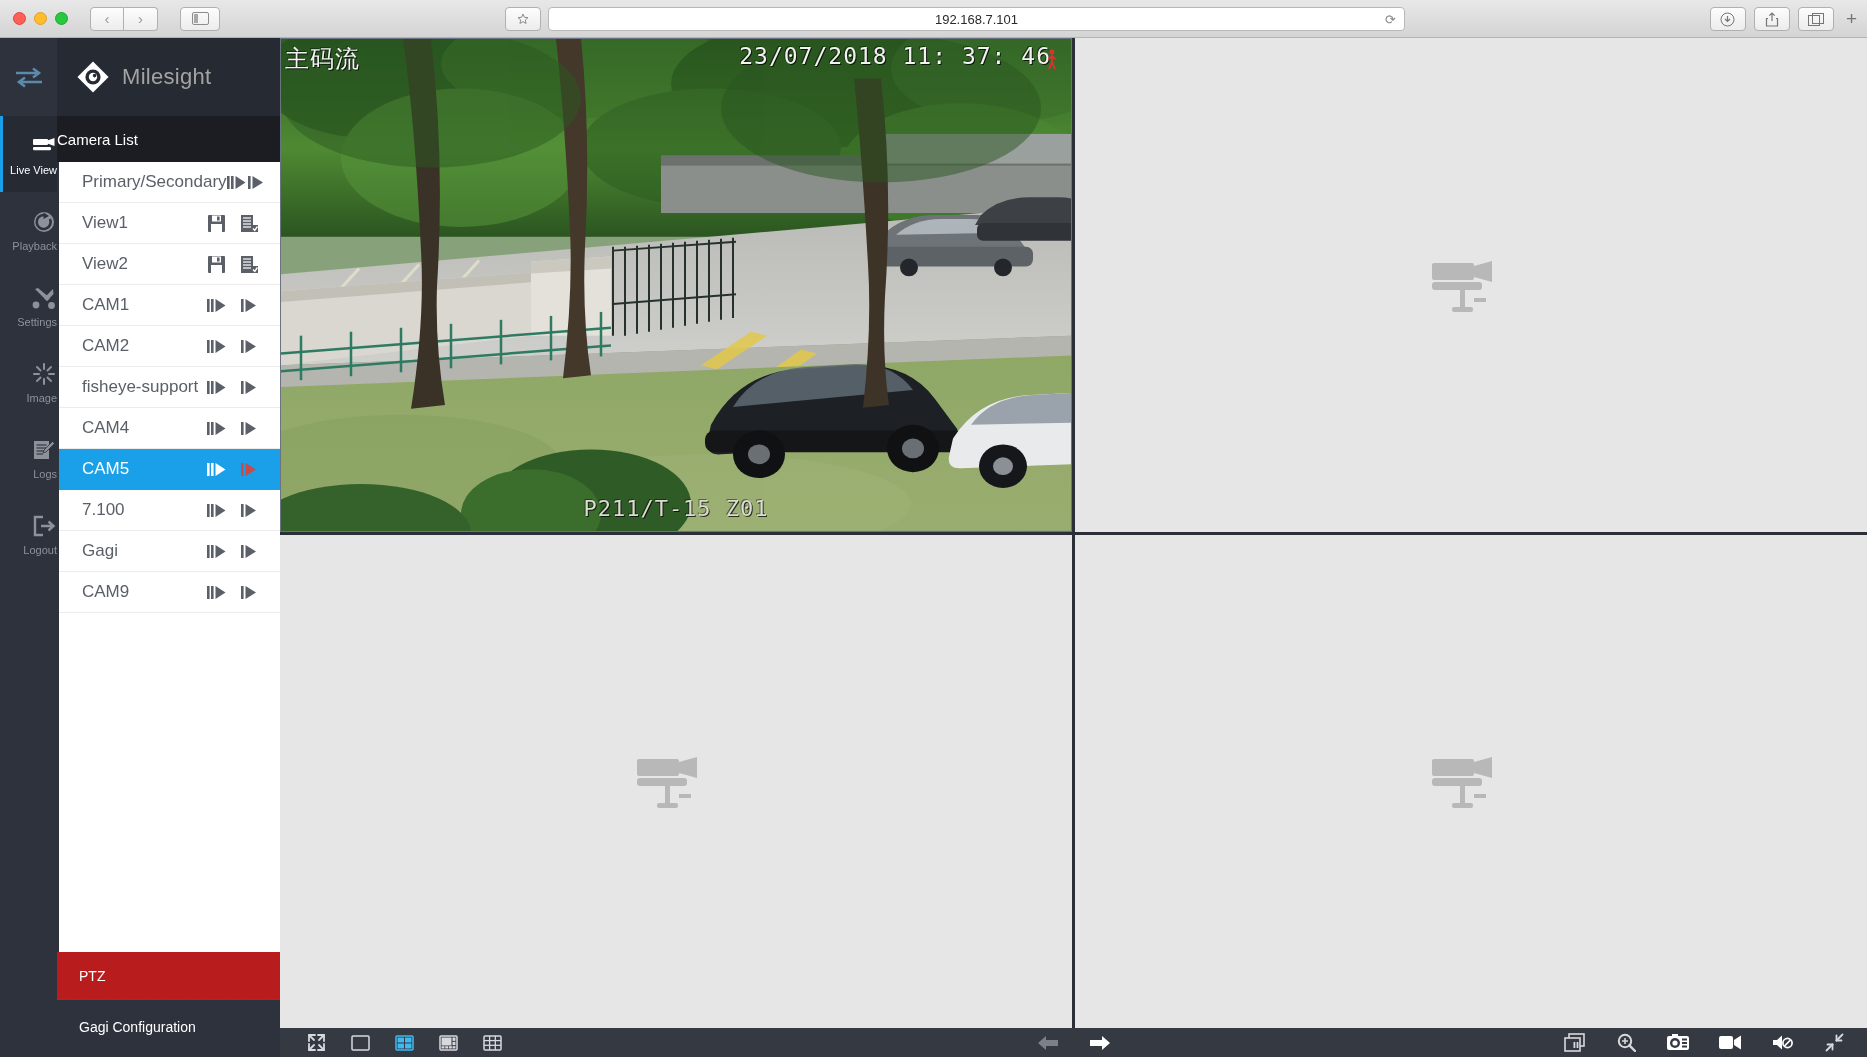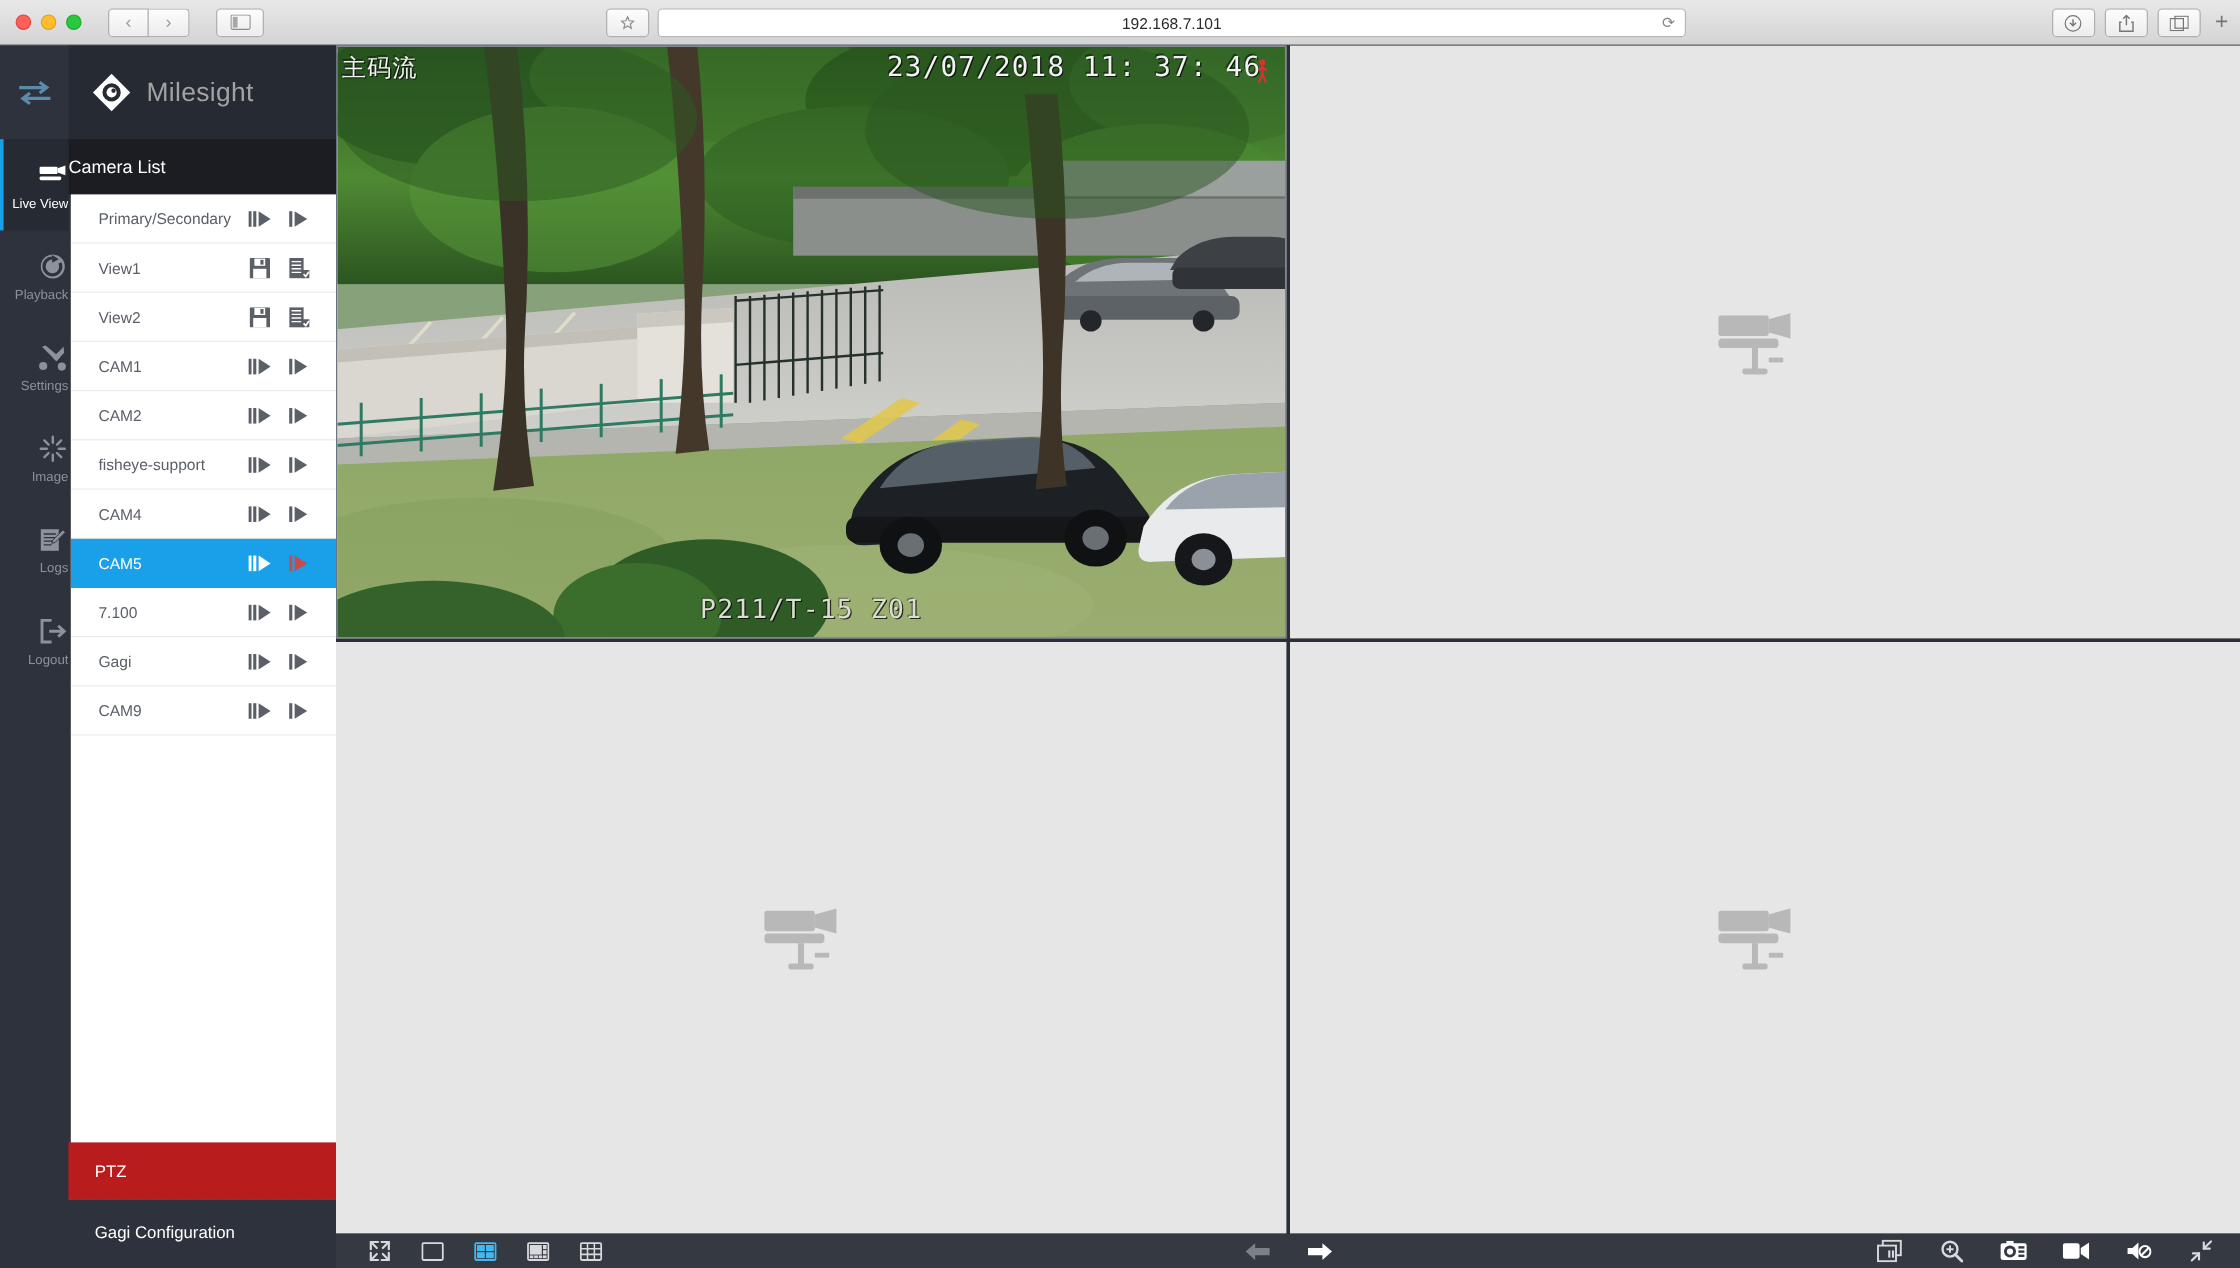--- a/index.html
+++ b/index.html
@@ -100,21 +100,21 @@
     font-size: 15px;
   }
   #camera-list {
     position: absolute; left: 2px; top: 124px; width: 221px; height: 838px;
     background: #ffffff; overflow: hidden;
   }
   .cam-row {
     height: 41px; display: flex; align-items: center;
     border-bottom: 1px solid #ececec;
     padding-left: 23px; padding-right: 14px;
-    font-size: 13px; color: #5b6068;
+    font-size: 17px; color: #5b6068;
   }
   .cam-row.selected { background: #19a0e8; color: #ffffff; border-bottom-color: #19a0e8; }
   .cam-name { flex: 1; }
   .cam-icon {
     width: 33px; display: flex; align-items: center; justify-content: center;
     color: #5b6068;
   }
   .cam-row.selected .cam-icon { color: #ffffff; }
   .cam-row.selected .cam-icon.red { color: #d95555; }
   .cam-icon svg { display: block; }
@@ -155,21 +155,21 @@
   .placeholder-cam { width: 82px; height: 60px; opacity: .85; }
 
   
   #scene { position: absolute; inset: 0; overflow: hidden; background: #87a27a; }
   .ovl {
     position: absolute; color: #f2f2f2;
     font-family: "DejaVu Sans Mono", monospace;
     text-shadow: 1px 1px 0 rgba(0,0,0,.75), -1px -1px 0 rgba(0,0,0,.45);
     letter-spacing: 1px;
   }
-  #ovl-stream { left: 4px; top: 4px; font-size: 20px; }
+  #ovl-stream { left: 4px; top: 4px; font-size: 24px; }
   #ovl-datetime { right: 20px; top: 4px; font-size: 23px; }
   #ovl-ptz { left: 50%; transform: translateX(-50%); bottom: 10px; font-size: 22px; color: #dcdcd2; }
   #ovl-person { position: absolute; right: 14px; top: 10px; width: 10px; height: 22px; }
 
   
   #bottom-toolbar {
     position: absolute; left: 0; bottom: 0; width: 1587px; height: 29px;
     background: #353942;
     display: flex; align-items: center;
   }

